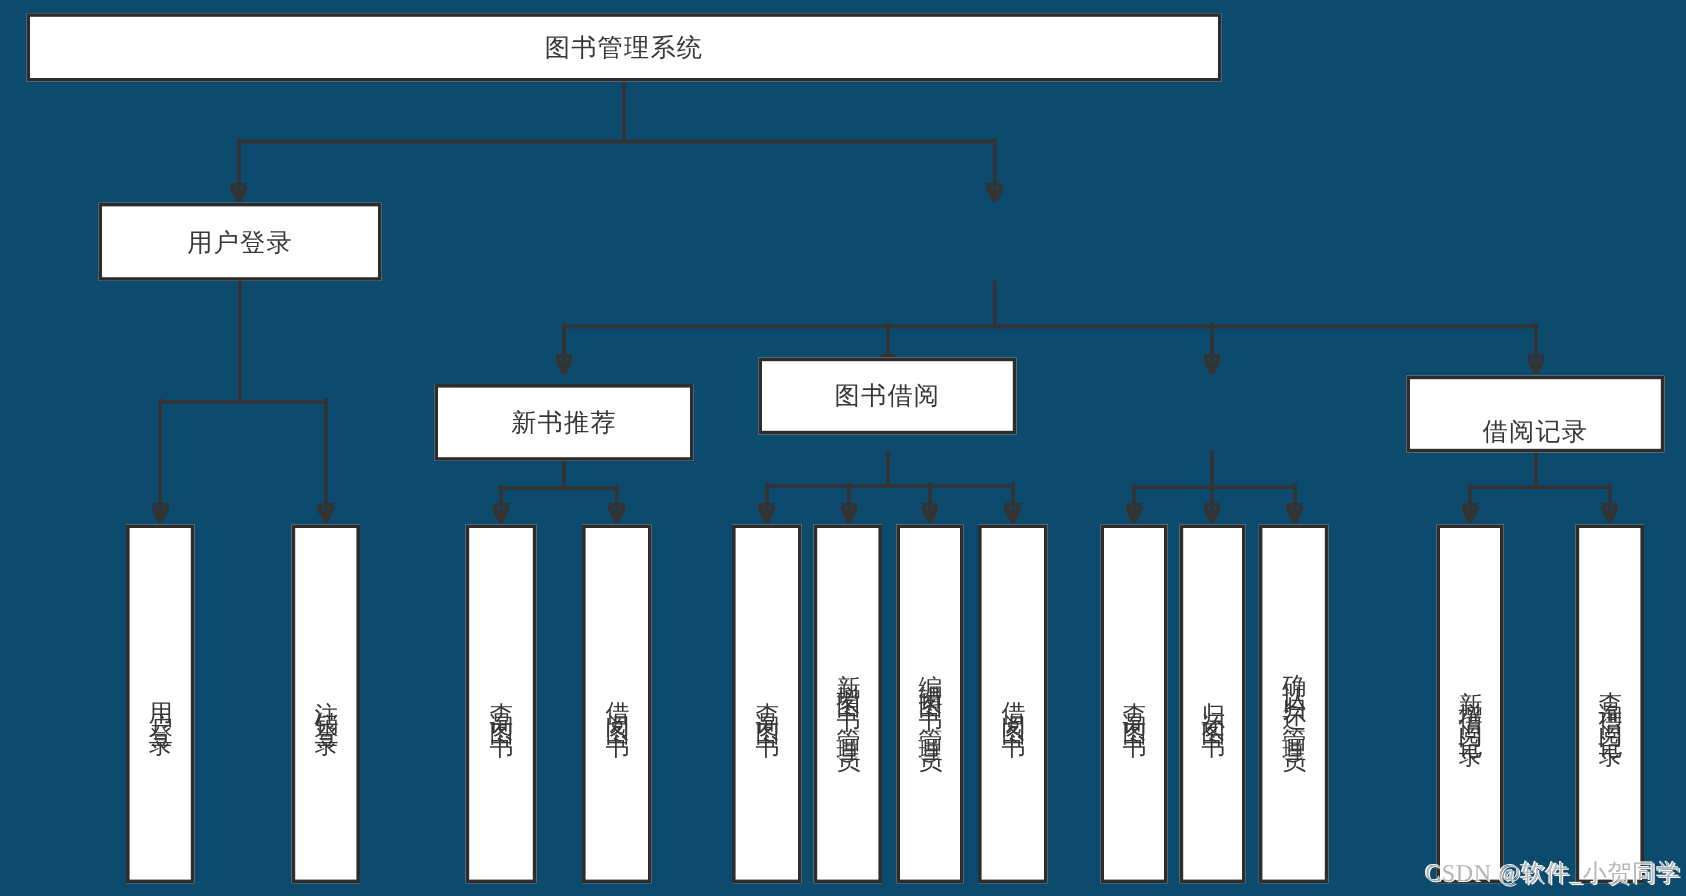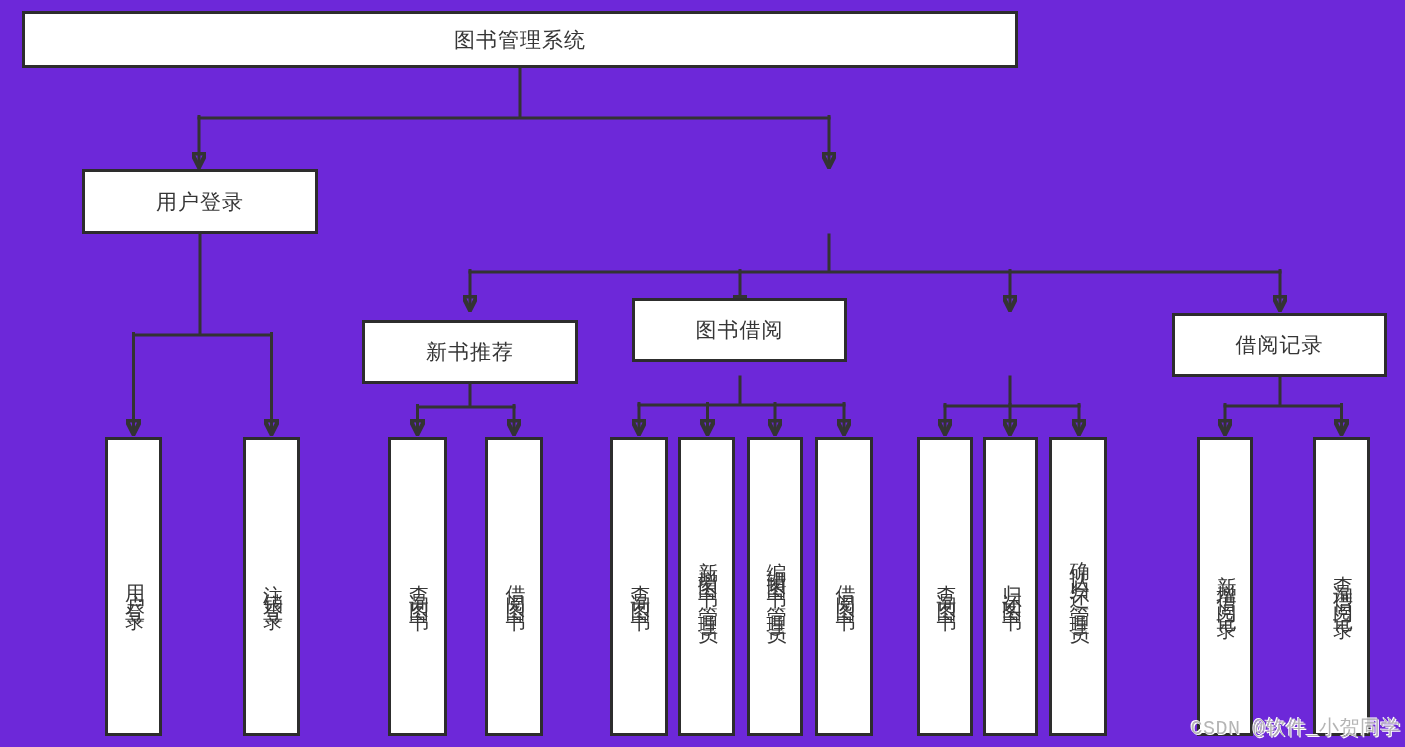--- a/index.html
+++ b/index.html
@@ -1,20 +1,20 @@
 <!DOCTYPE html>
 <html><head>
 <meta charset="utf-8">
 <style>
   html,body{margin:0;padding:0;background:#ffffff;}
   .canvas{
     position:relative;
     width:1405px;height:747px;
-    background:#6d28d9;
-    font-family:Liberation Mono, monospace;
+    background:#0c4a6e;
+    font-family:Liberation Serif, serif;
     overflow:hidden;
   }
   .node{
     position:absolute;
     box-sizing:border-box;
     background:#ffffff;
     border:3px solid #2d2d2d;
     display:flex;
     align-items:center;
     justify-content:center;
@@ -102,21 +102,21 @@
   <div class="node hbox" style="left:82px;top:169px;width:236px;height:65px;">
     <span>用户登录</span>
   </div>
 
   <div class="node hbox" style="left:362px;top:320px;width:216px;height:64px;justify-content:center;">
     <span>新书推荐</span>
   </div>
   <div class="node hbox" style="left:632px;top:298px;width:215px;height:64px;">
     <span>图书借阅</span>
   </div>
-  <div class="node hbox" style="left:1172px;top:313px;width:215px;height:64px;">
+  <div class="node hbox" style="left:1172px;top:313px;width:215px;height:64px;align-items:flex-end;">
     <span>借阅记录</span>
   </div>
 
   <div class="node vbox" style="left:105px;top:437px;width:57px;height:299px;">
     <span>用户登录</span>
   </div>
   <div class="node vbox" style="left:243px;top:437px;width:57px;height:299px;">
     <span>注销登录</span>
   </div>
 

